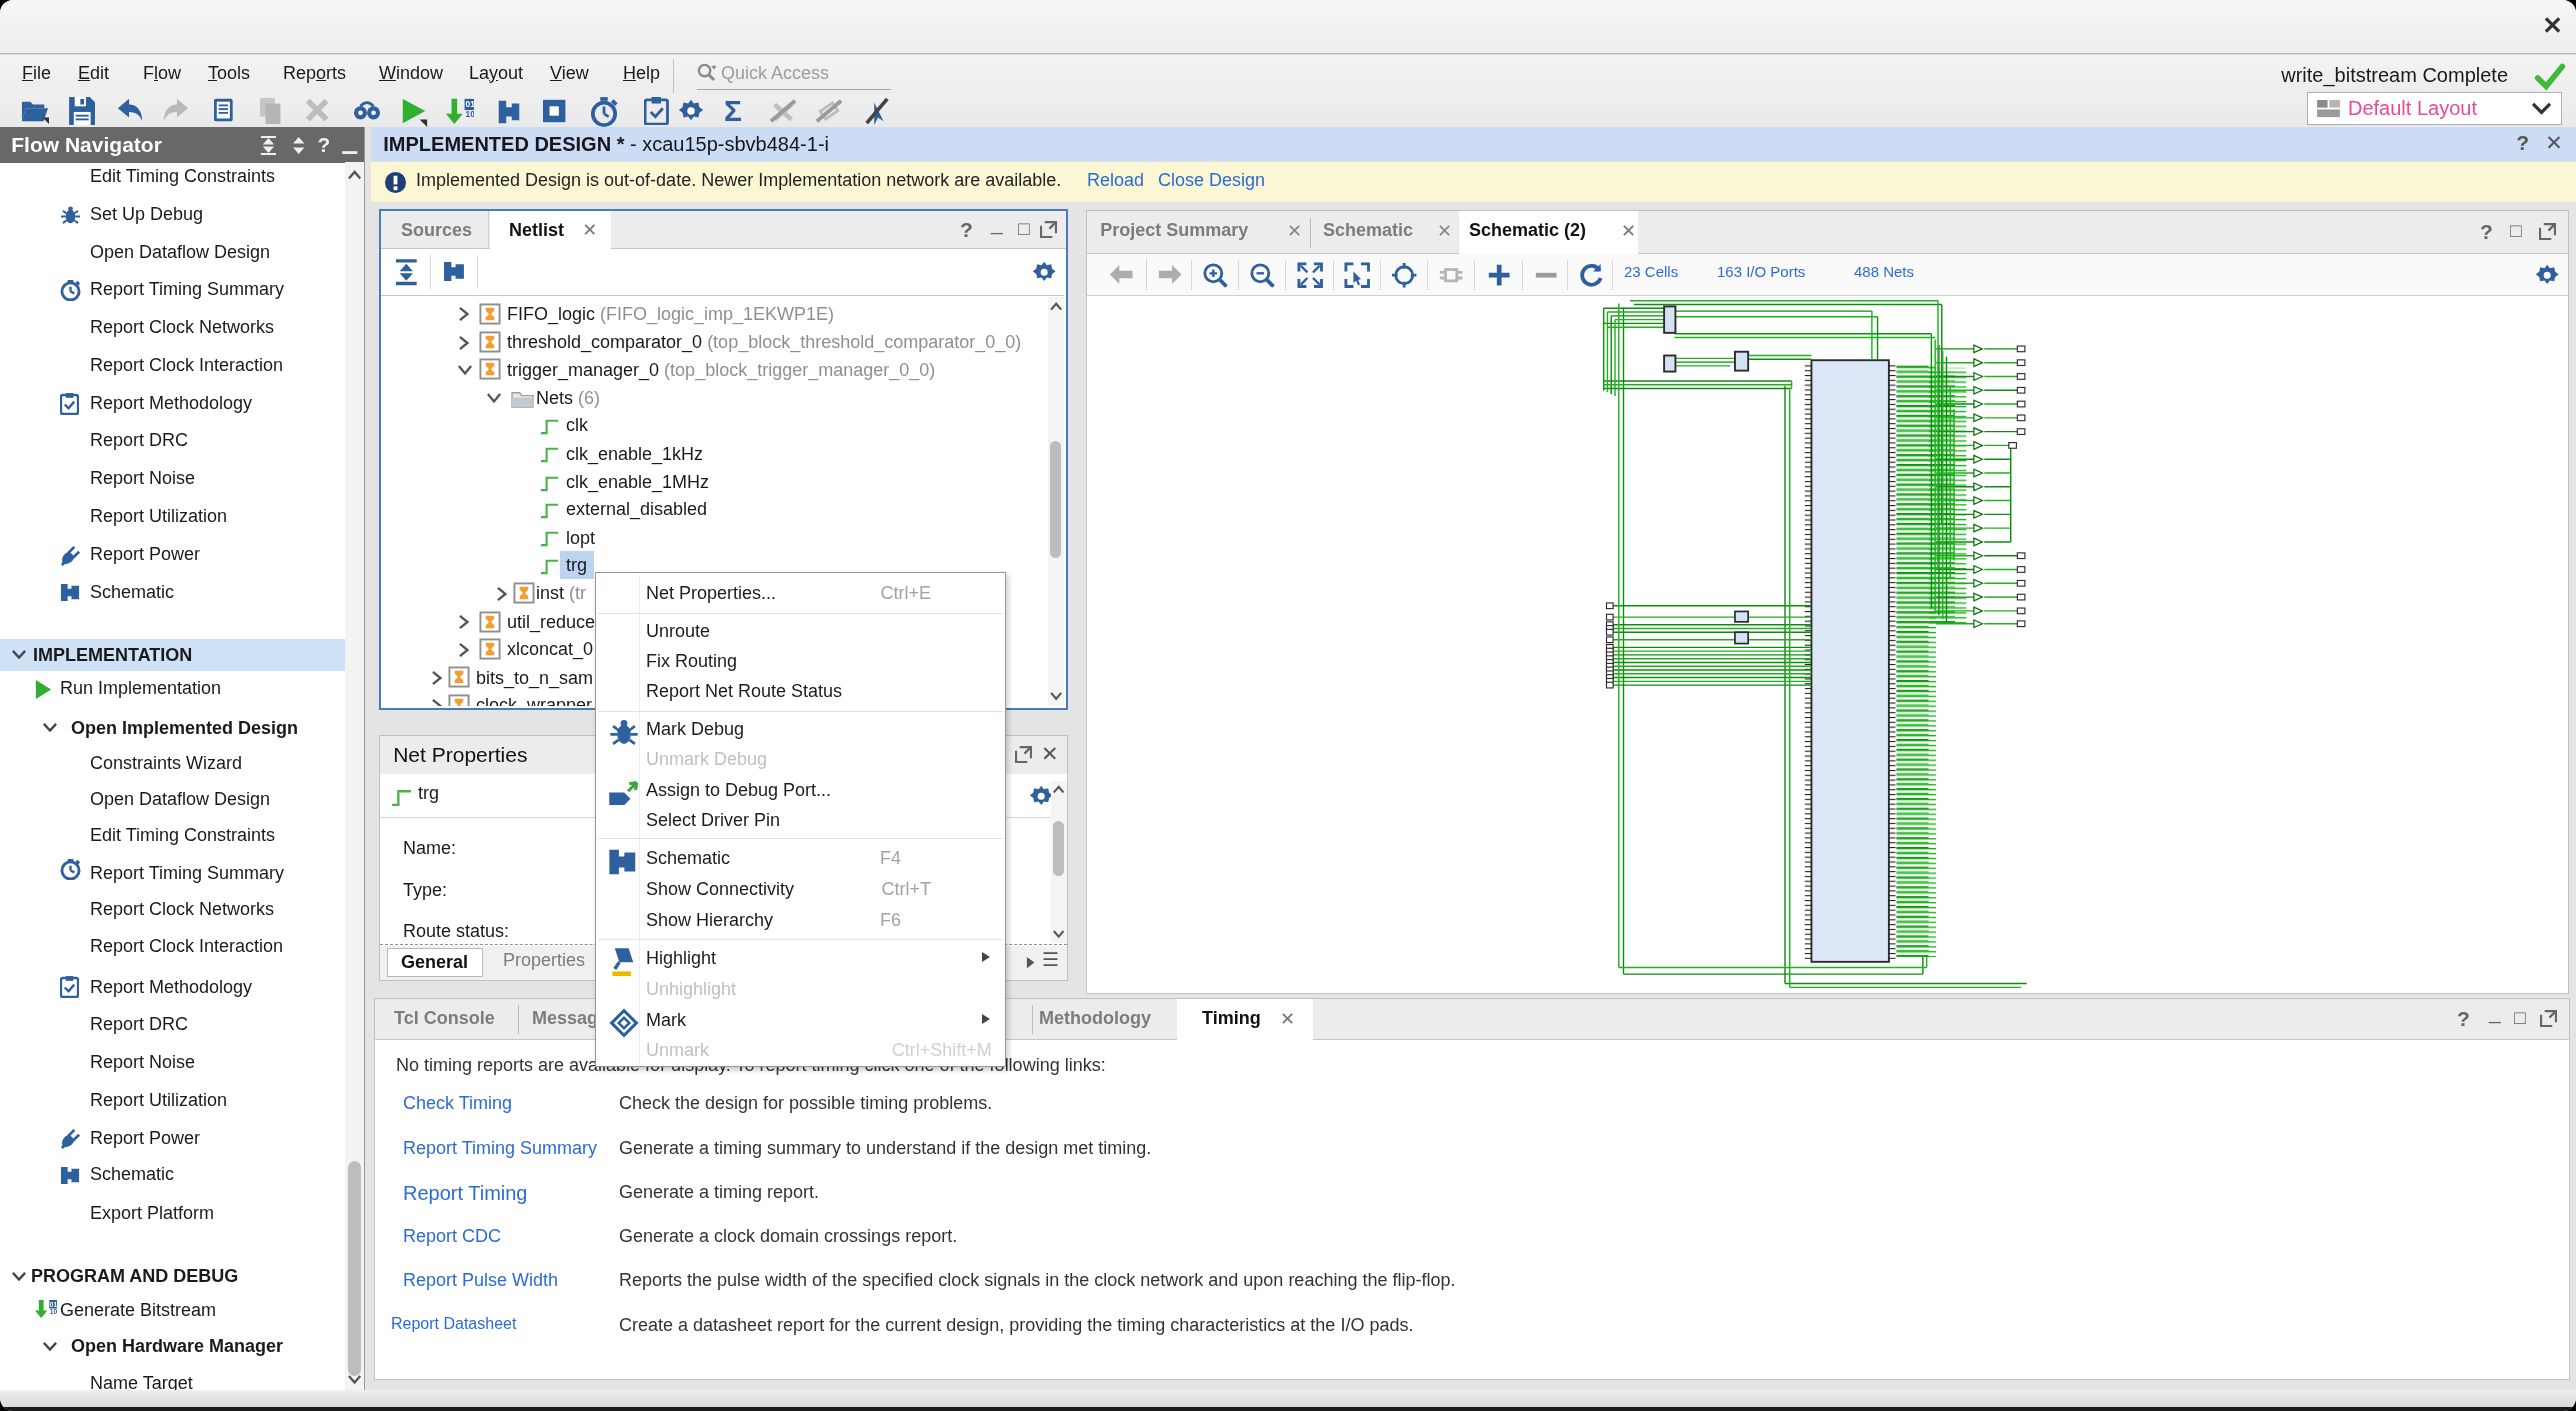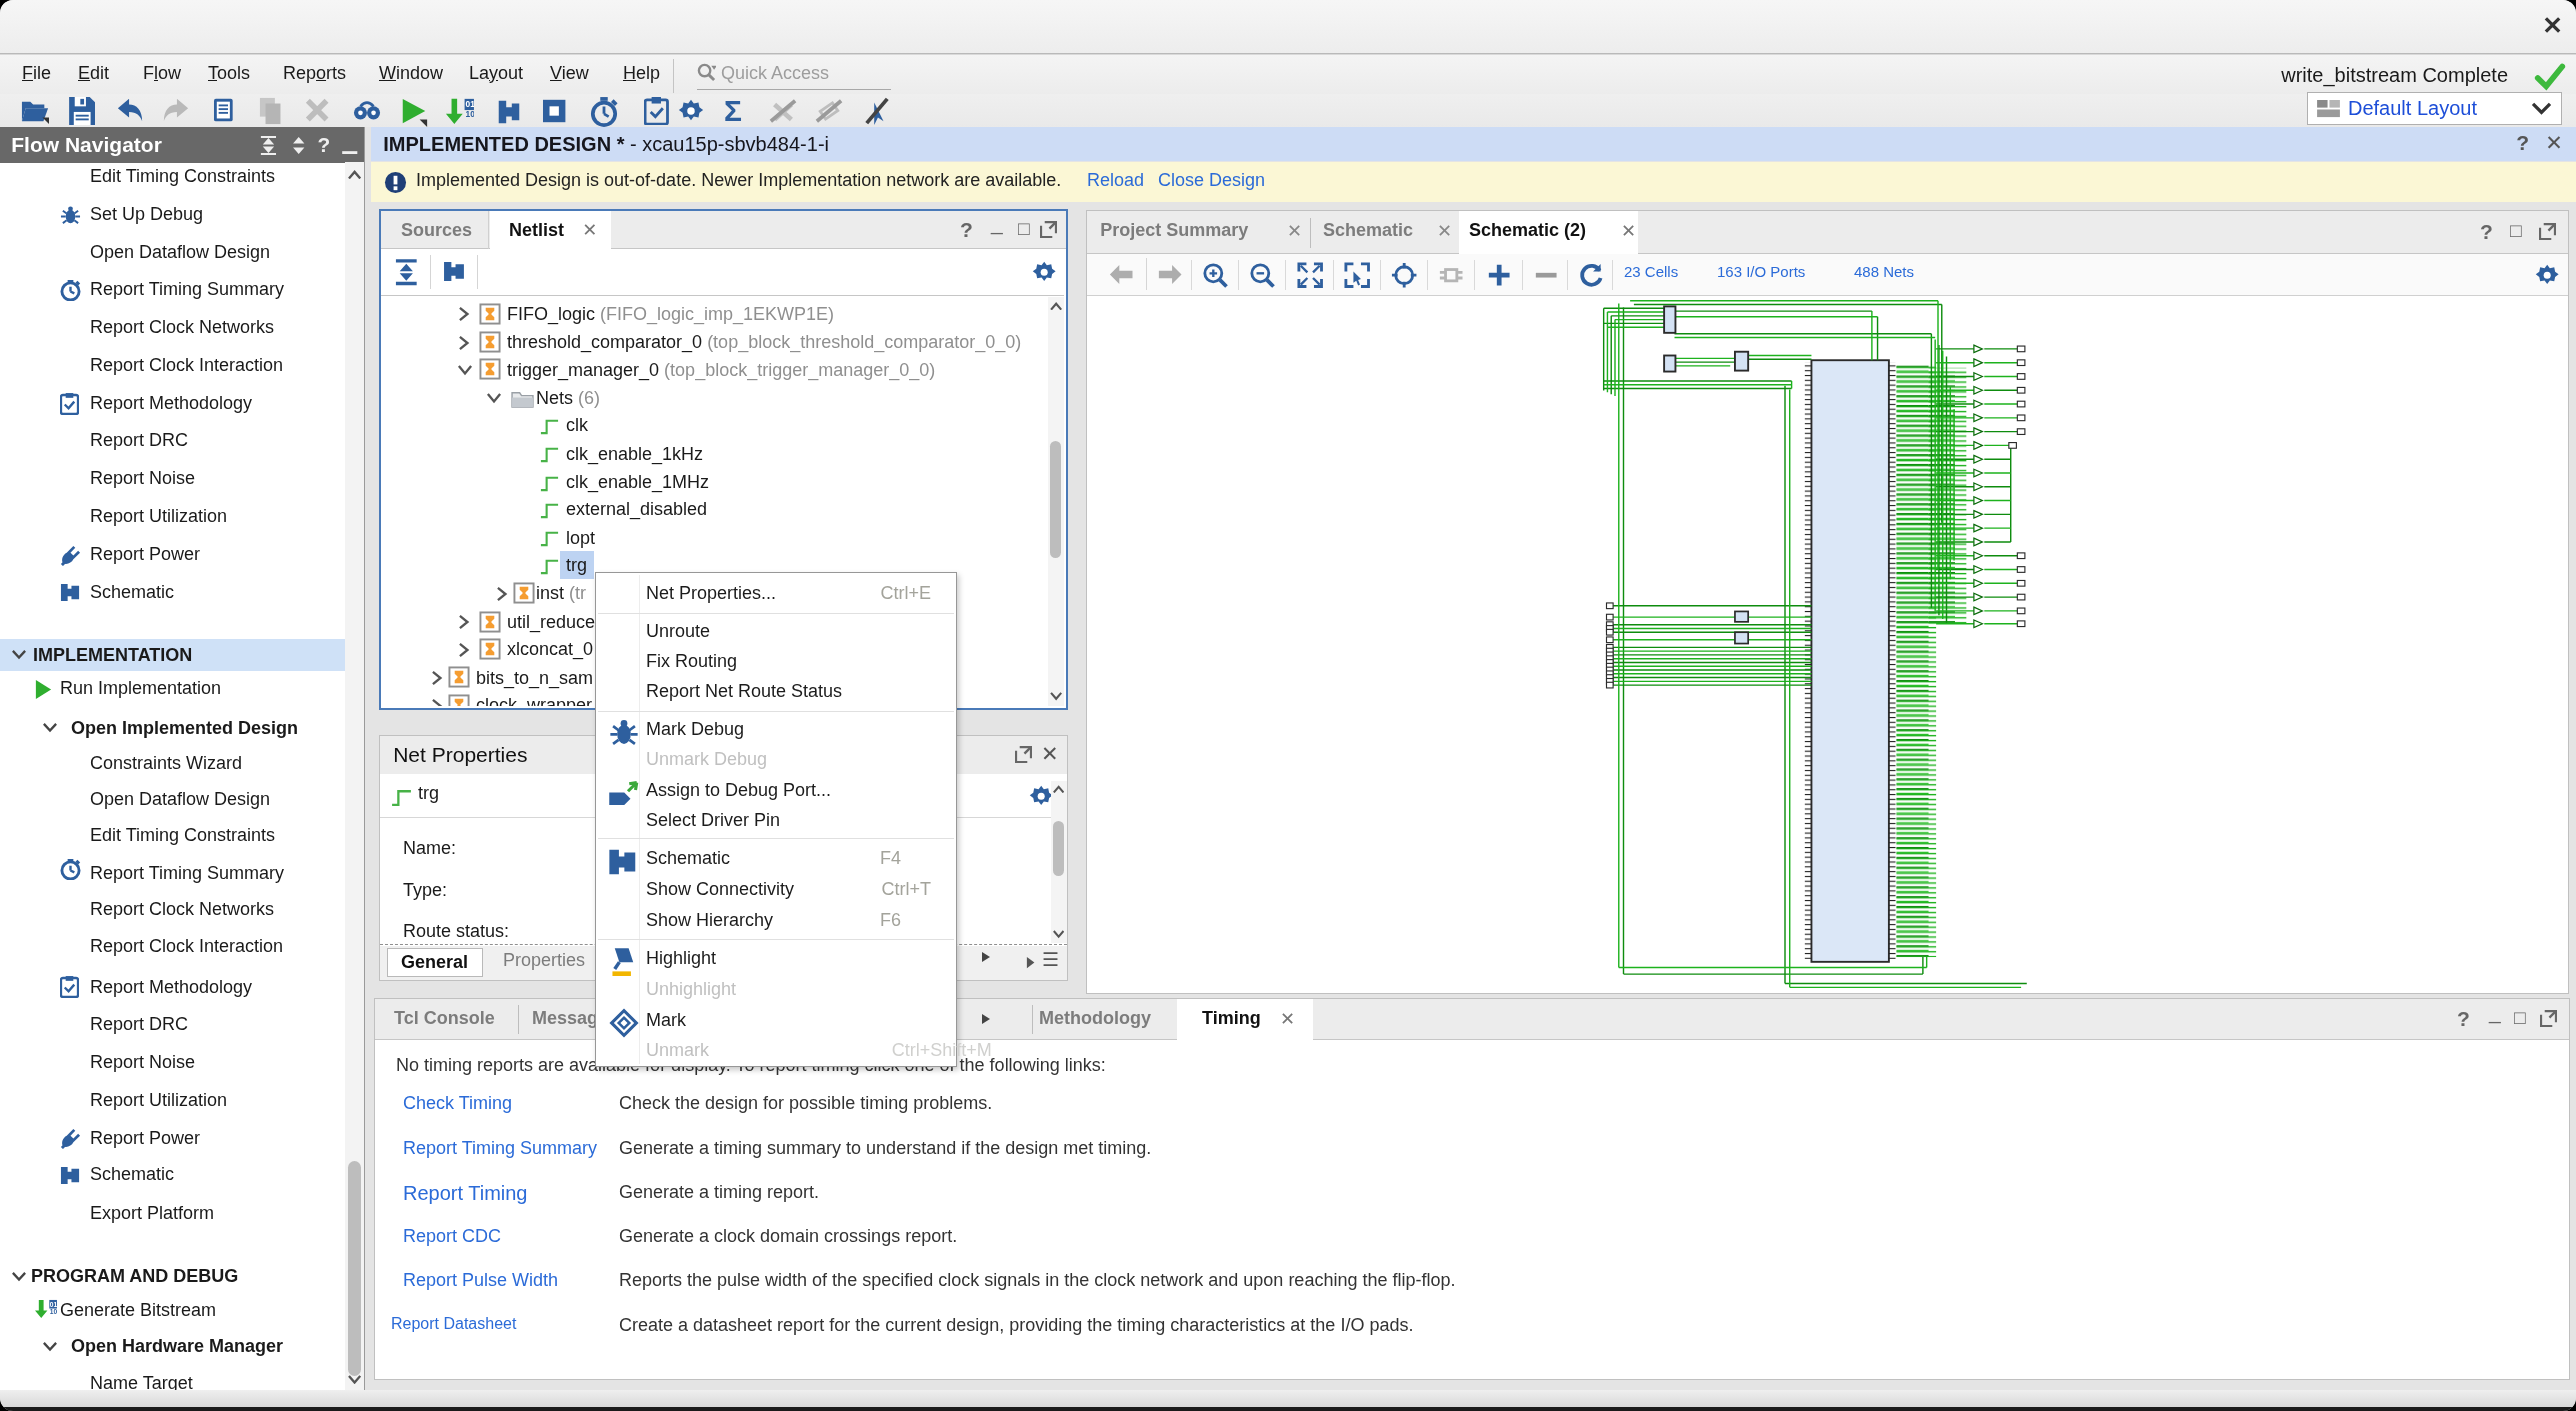--- a/index.html
+++ b/index.html
@@ -23,21 +23,21 @@
 .qa { position:absolute; top:7.6px; left:697px; width:194px; color:#9d9d9d; font-size:18px;
   border-bottom:1.9px solid #a8a8a8; padding-bottom:5.7px; }
 .wbs { position:absolute; top:8.5px; right:68px; font-size:20px; color:#1a1a1a; }
 .check { position:absolute; top:3.8px; right:9.4px; }
 
 
 .toolbar { position:absolute; top:94px; left:0; width:2576px; height:35px;
   background:linear-gradient(#efefef,#e9e9e9); border-bottom:0.9px solid #cdcdcd; }
 .tb { position:absolute; top:2.8px; }
 .layoutbox { position:absolute; top:92px; right:14px; width:255px; height:33px; background:#fff;
-  border:0.9px solid #b0b0b0; font-size:20px; color:#1d4ed8; }
+  border:0.9px solid #b0b0b0; font-size:20px; color:#ec4899; }
 
 
 .fnav { position:absolute; top:127px; left:0; width:364px; height:1264px; background:#fff; }
 .fnav-h { position:absolute; top:127px; left:0; width:364px; height:36px; background:#686868;
   color:#fff; font-weight:bold; font-size:21px; }
 .fnav-items { position:absolute; top:162px; left:0; width:345px; height:1228px; overflow:hidden; font-size:18px; color:#1a1a1a; }
 .fi { position:absolute; left:0; width:345px; height:28px; line-height:28px; white-space:nowrap; }
 .fsb { position:absolute; top:162px; left:345px; width:19px; height:1228px; background:#f3f3f3; }
 .fnav-border { position:absolute; top:127px; left:364px; width:0.9px; height:1264px; background:#9a9a9a; }
 
@@ -50,21 +50,21 @@
 .tab { position:absolute; top:0; height:38px; line-height:38px; color:#7c7c7c; font-weight:bold; white-space:nowrap;}
 .tab.active { background:#fff; color:#111; }
 .link { color:#2b6bd8; }
 
 
 .tree { font-size:18px; color:#1a1a1a; }
 .trow { position:absolute; height:28px; line-height:28px; white-space:nowrap; }
 .gray { color:#8f8f8f; }
 
 
-.cmenu { position:absolute; left:595px; top:572px; width:362px; height:495px; background:#fff;
+.cmenu { position:absolute; left:595px; top:572px; width:411px; height:495px; background:#fff;
   border:0.9px solid #979797; box-shadow:1.9px 2.8px 5.7px rgba(0,0,0,0.22); font-size:18px; color:#1c1c1c; z-index:50; }
 .cm { position:absolute; left:50px; height:30px; line-height:30px; width:359px;}
 .cm .sc { position:absolute; right:13.2px; color:#a3a39b; }
 .cm.dis { color:#c0c0c0; }
 .cm.dis .sc { color:#d0d0ce; }
 .csep { position:absolute; left:1.9px; right:1.9px; height:0.9px; background:#e0e0e0; }
 .cico { position:absolute; left:7.6px; width:34px; height:30px; }
 .cgut { position:absolute; left:43px; top:1.9px; bottom:1.9px; width:0.9px; background:#ededed; }
 .subarr { position:absolute; right:15px; top:8.5px; width:0; height:0; border-left:8.5px solid #444; border-top:5.7px solid transparent; border-bottom:5.7px solid transparent; }
 </style>

